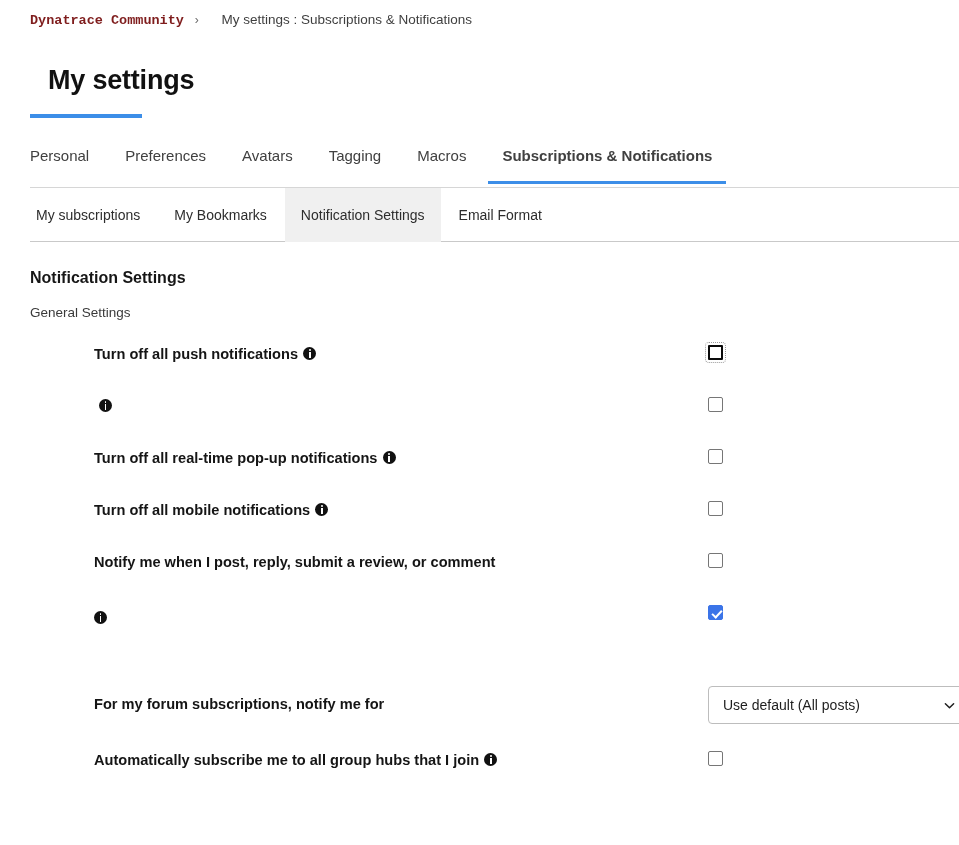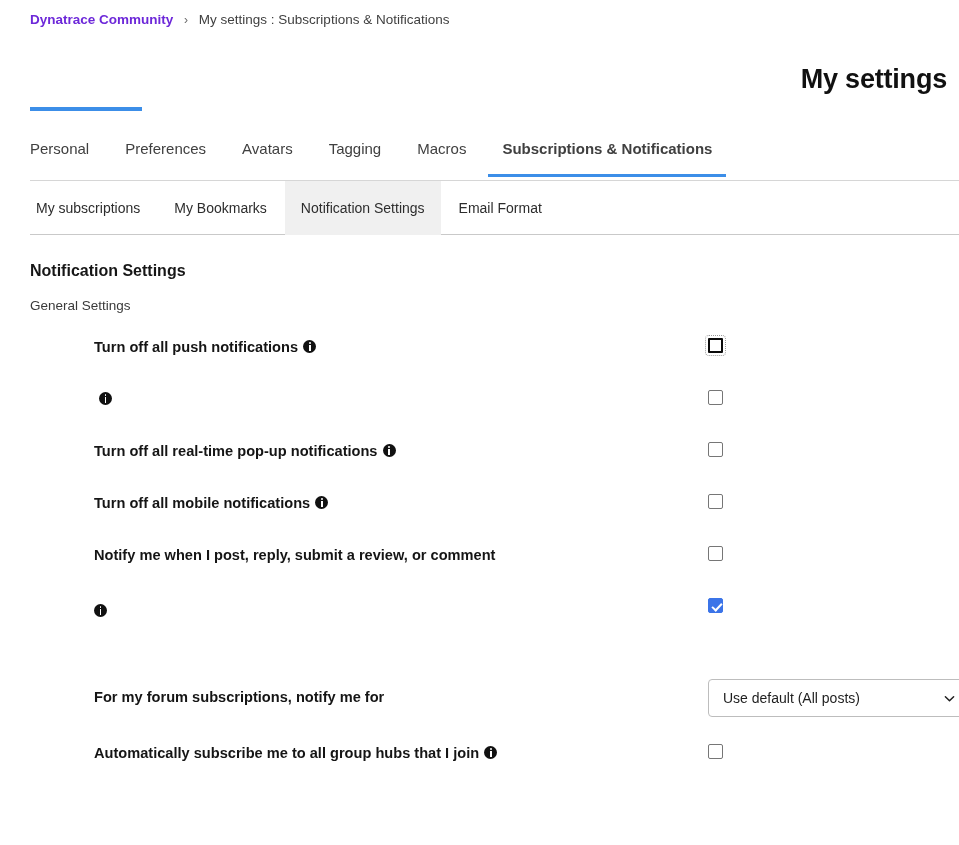--- a/index.html
+++ b/index.html
@@ -20,44 +20,45 @@
 
   
   .breadcrumb {
     padding: 11px 0 0 30px;
     font-size: 13.5px;
     line-height: 18px;
     white-space: nowrap;
   }
   .breadcrumb .crumb-root {
     font-weight: bold;
-    color: #6d28d9;
+    color: #7f1d1d;
+    font-family: Liberation Mono, monospace;
   }
   .breadcrumb .crumb-sep {
     color: #6b6b6b;
     margin: 0 7px;
     font-size: 12px;
   }
   .breadcrumb .crumb-current {
     color: #3f3f3f;
     font-weight: normal;
+    margin-left: 12px;
   }
 
   
   .page-title-wrap {
     margin: 34px 0 0 30px;
   }
   .page-title {
     font-size: 27px;
     font-weight: bold;
     letter-spacing: -0.2px;
     line-height: 32px;
     color: #111111;
-    margin: 12px;
-    text-align: right;
+    margin: 18px;
   }
   .title-rule {
     margin-top: 9px;
     width: 112px;
     height: 4px;
     background: #3c8ee8;
   }
 
   
   .tabbar {

